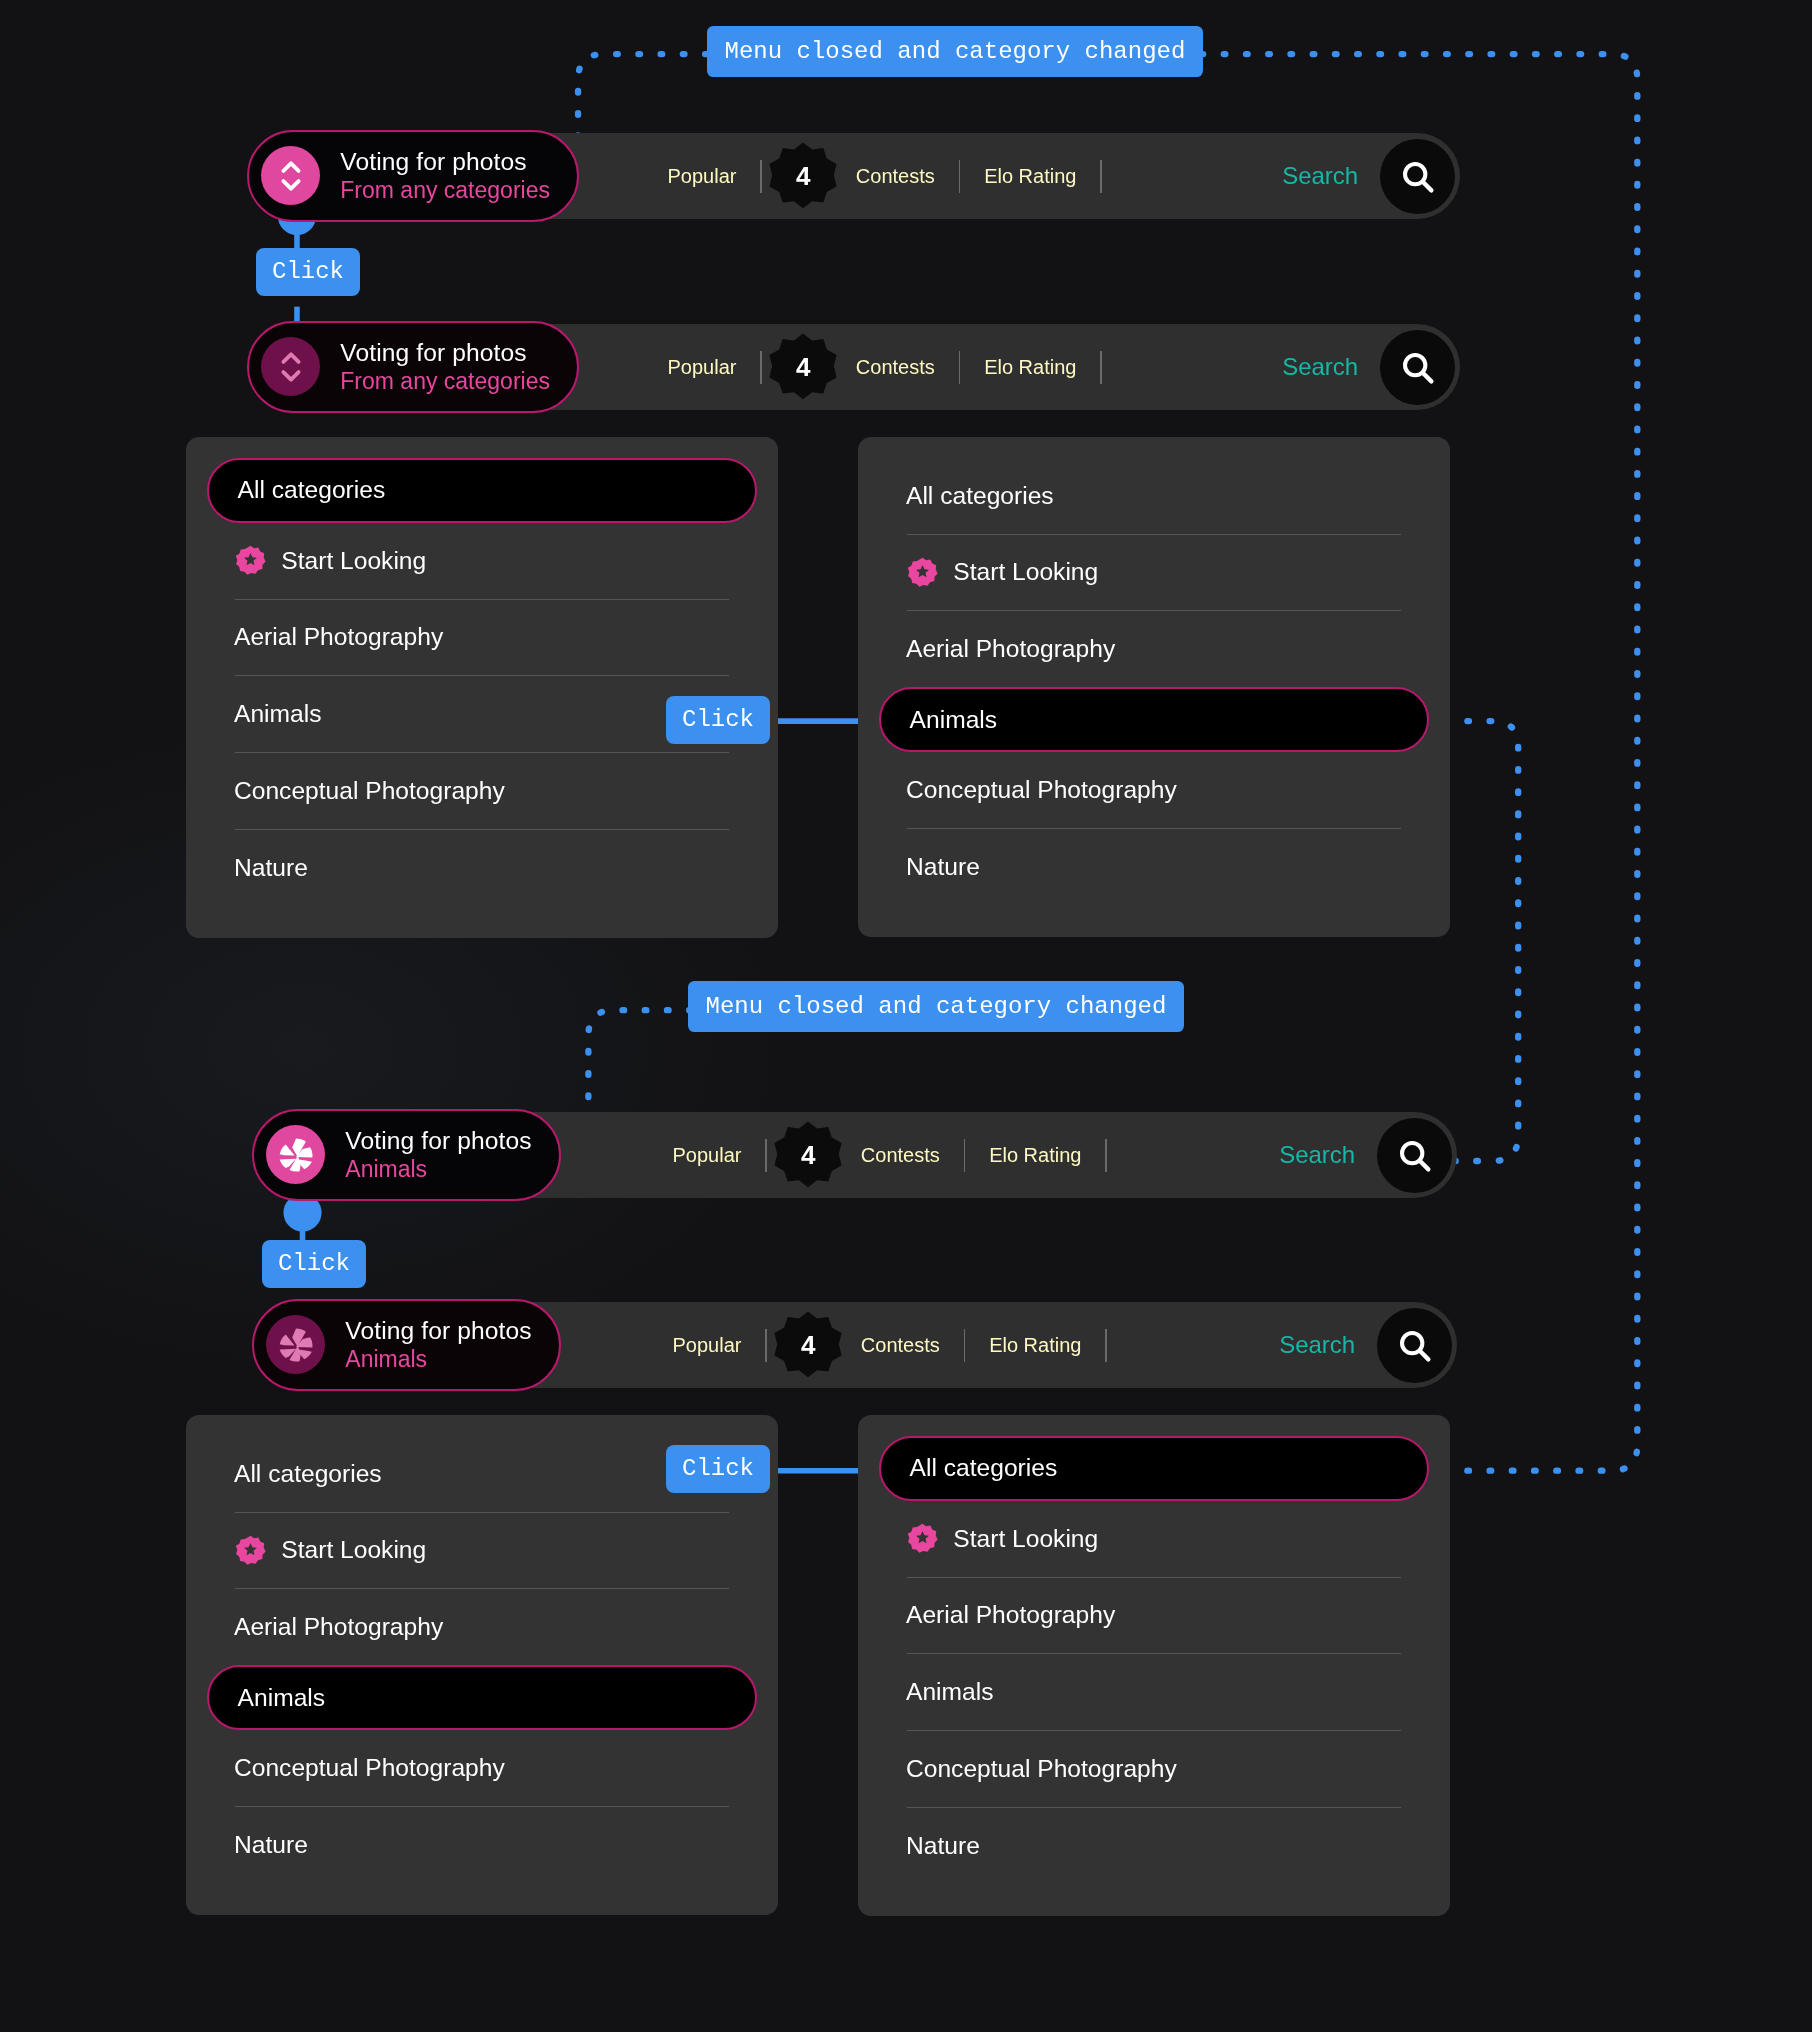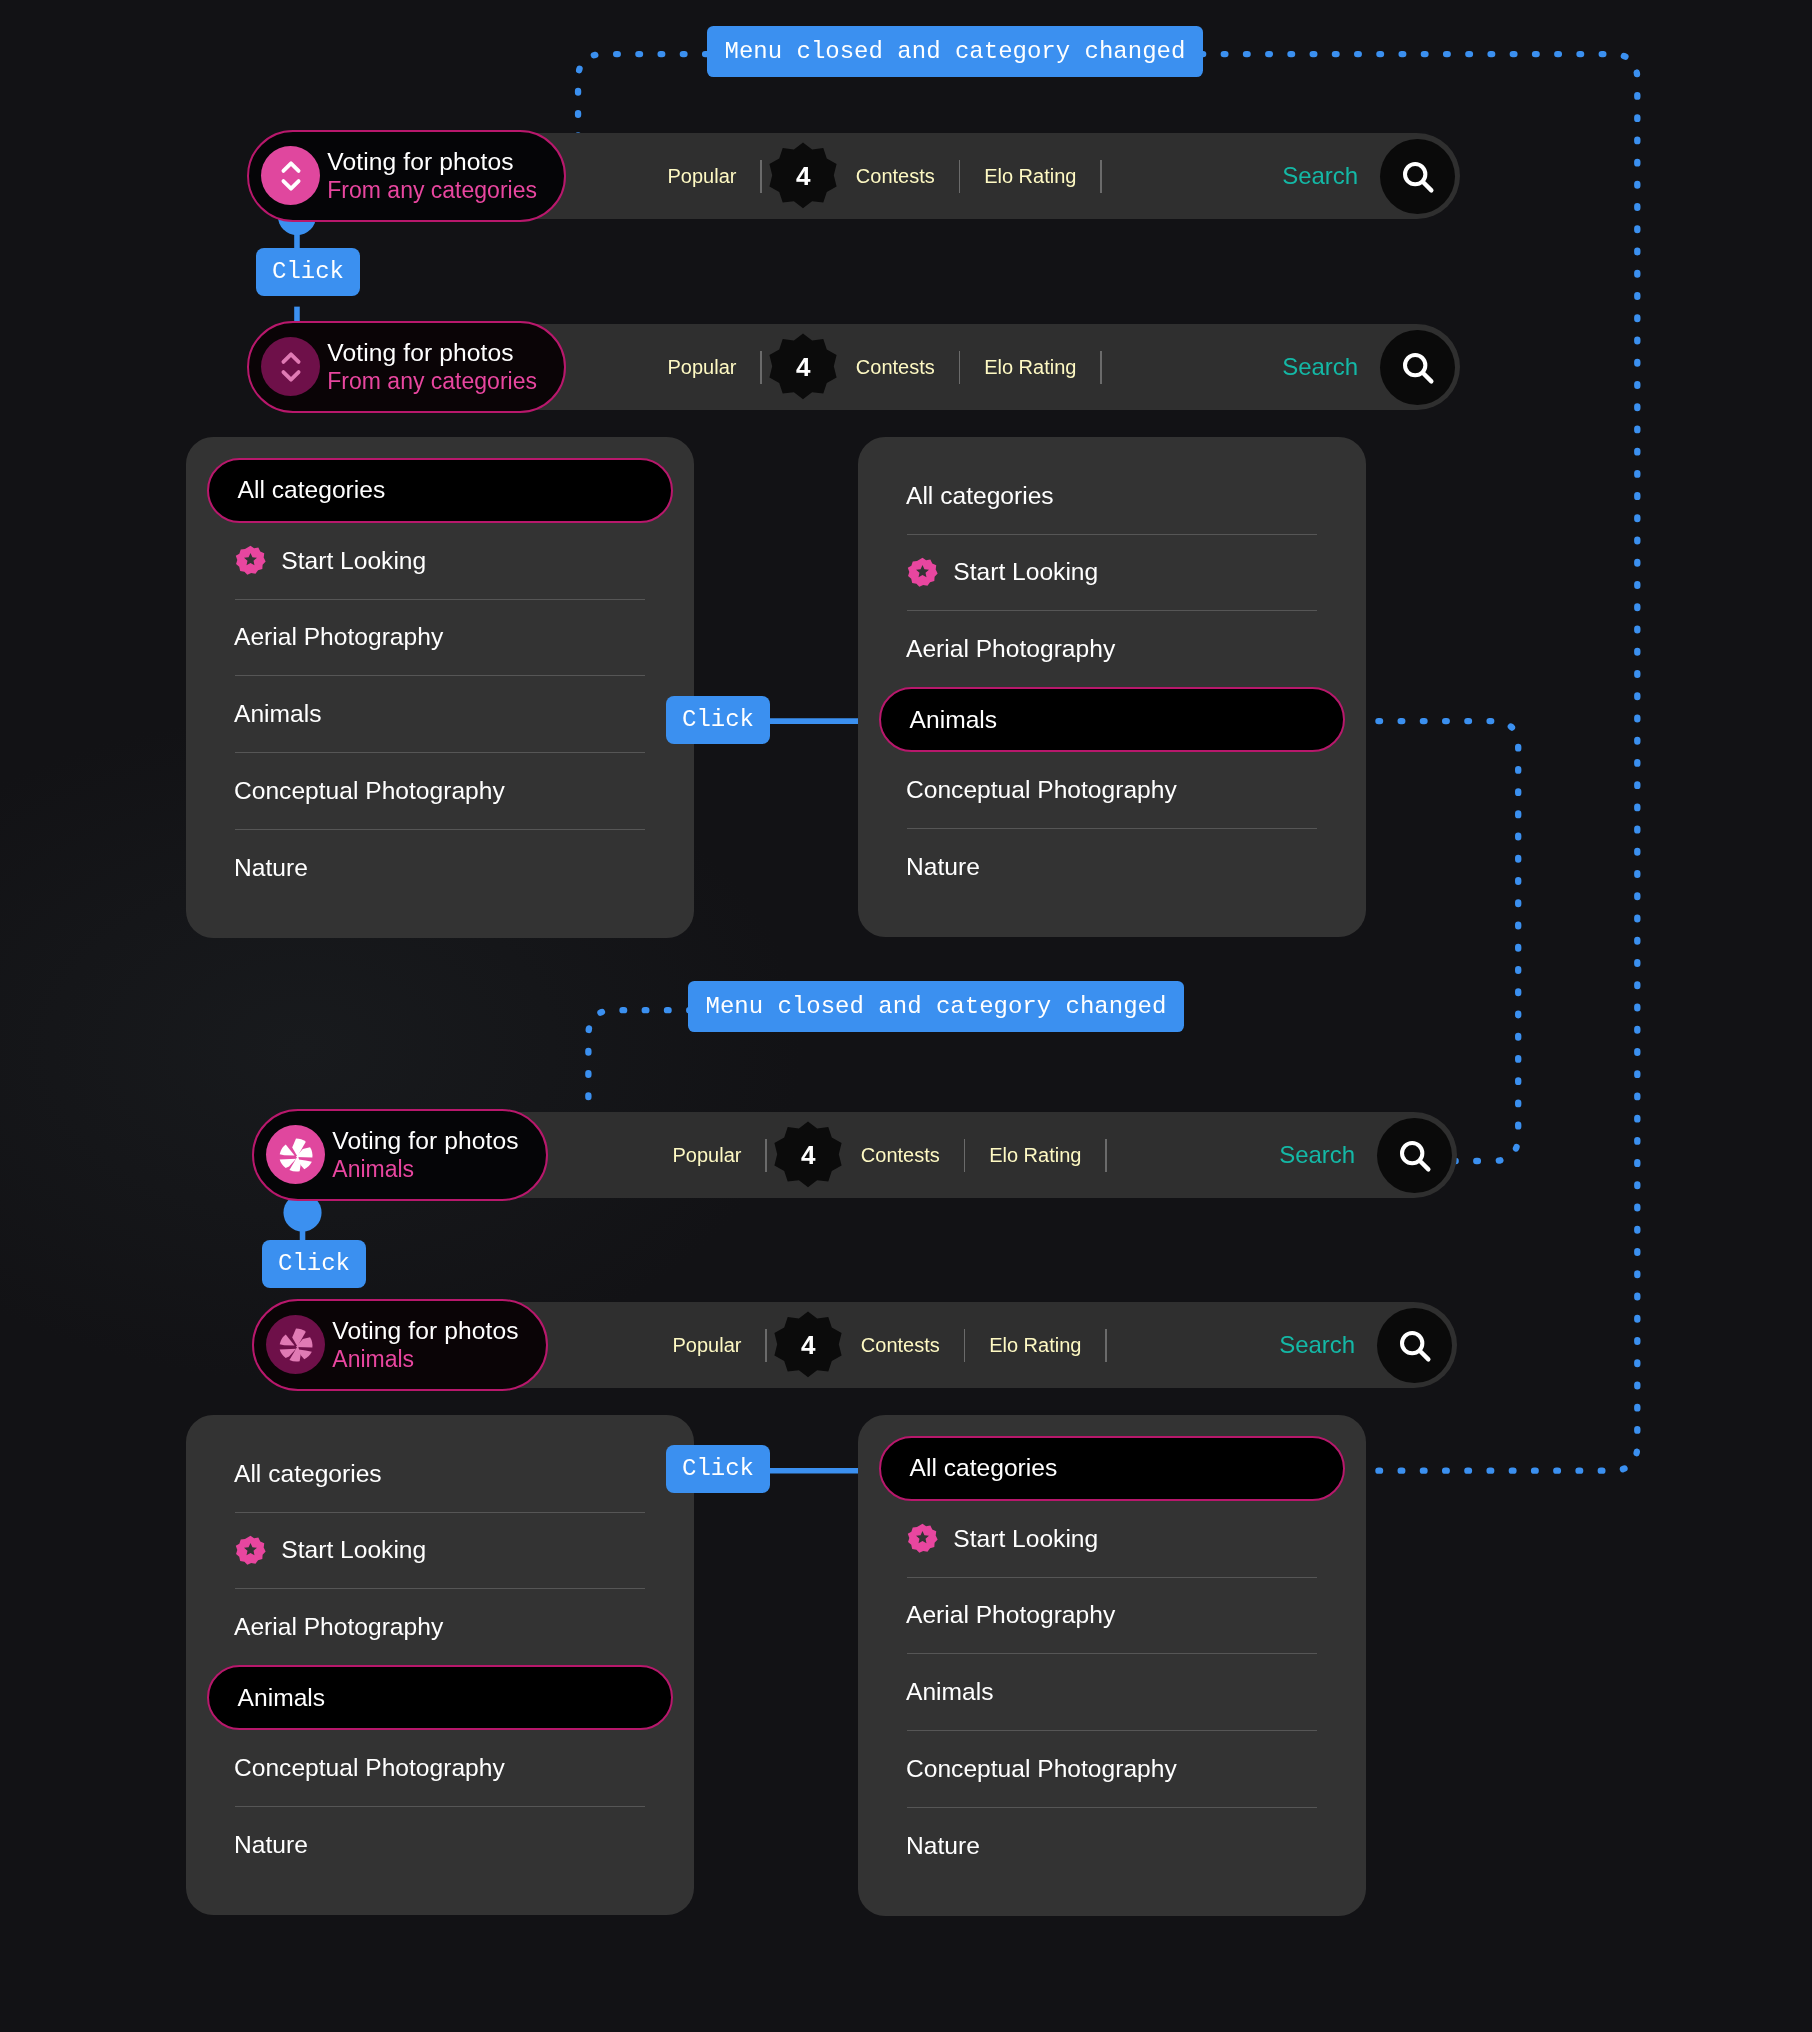--- a/index.html
+++ b/index.html
@@ -41,21 +41,21 @@
     z-index: 10;
   }
 
   .brand-pill {
     position: absolute;
     left: -6.4px;
     top: -3.2px;
     height: 92px;
     display: flex;
     align-items: center;
-    gap: 7px;
+    gap: 20px;
     padding: 0 27px 0 12.7px;
     background: #050507;
     border: 2.4px solid #b8186c;
     border-radius: 48px;
     z-index: 3;
   }
   .brand-pill.dim { background: #0a0406; }
 
   .brand-icon {
     width: 59px;
@@ -137,23 +137,23 @@
     background: #0a0a0a;
     display: flex;
     align-items: center;
     justify-content: center;
     flex: none;
   }
 
   
   .menu-panel {
     position: absolute;
-    width: 508px;
+    width: 592px;
     background: #333333;
-    border-radius: 27px;
+    border-radius: 13px;
     padding: 20.6px 0 32px 0;
     z-index: 8;
   }
   .menu-item {
     position: relative;
     height: 76px;
     display: flex;
     align-items: center;
     padding: 0 29px;
     margin: 0 19px;

